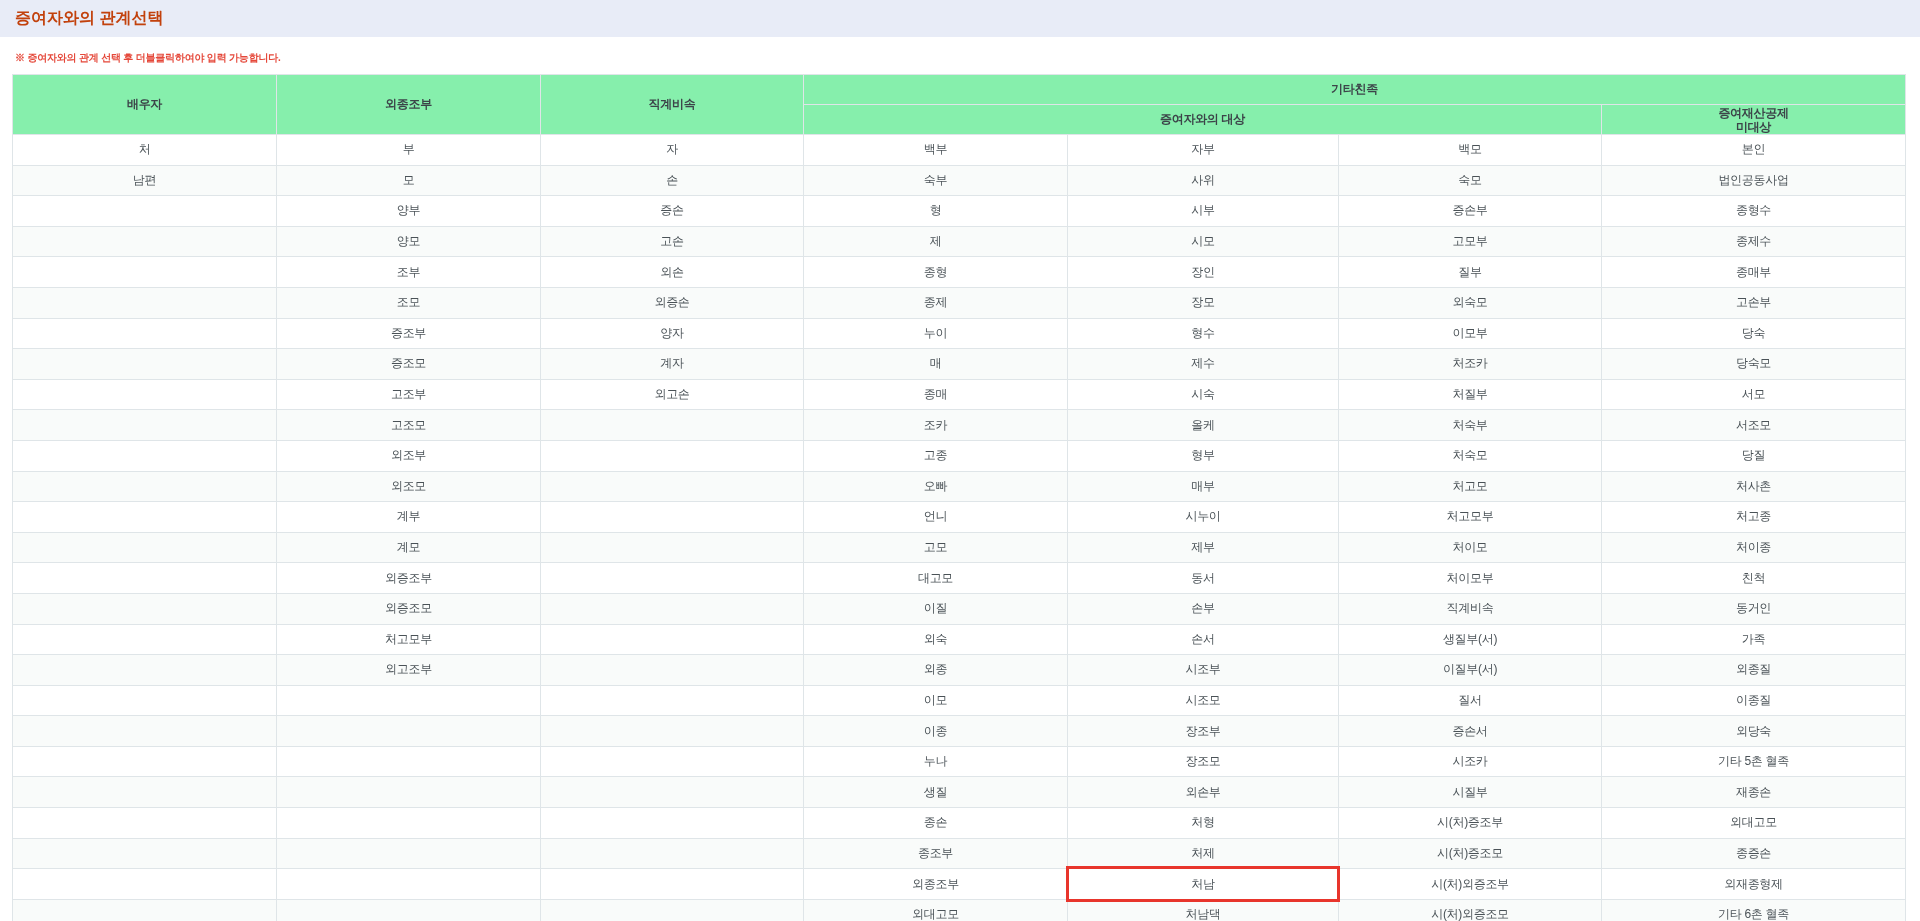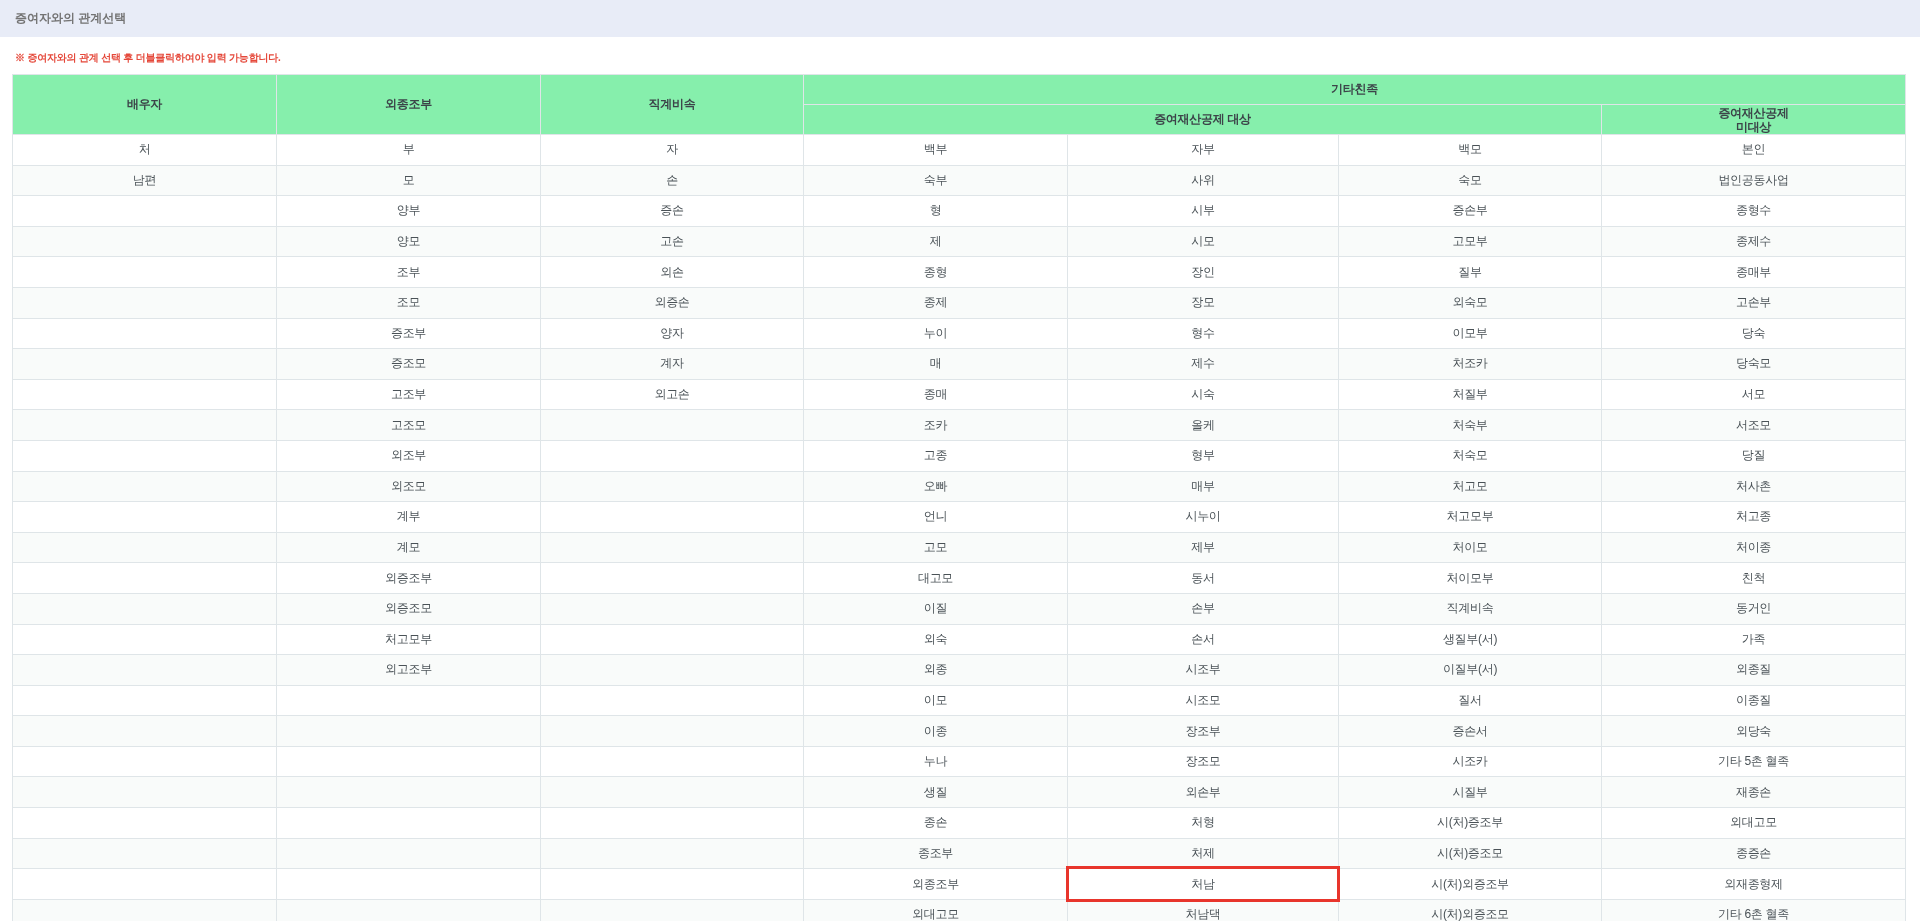--- a/index.html
+++ b/index.html
@@ -5,21 +5,21 @@
   html,body { margin:0; padding:0; }
   body {
     width:1920px; height:921px; overflow:hidden;
     background:#ffffff;
     font-family:"Liberation Sans", sans-serif;
   }
   .title-bar {
     height:37px; background:#e8ecf7;
     display:flex; align-items:center;
     padding-left:15px;
-    font-size:12px; font-weight:bold; color:#737373;
+    font-size:16px; font-weight:bold; color:#c2410c;
   }
   .note {
     margin:14px 0 9px 15px;
     font-size:10px; font-weight:bold; color:#e5483a;
     letter-spacing:-0.2px;
   }
   table.rel {
     border-collapse:collapse; table-layout:fixed;
     margin-left:12px; width:1893px;
   }
@@ -66,21 +66,21 @@
     <col style="width:304px">
   </colgroup>
   <thead>
     <tr>
       <th rowspan="2">배우자</th>
       <th rowspan="2">외종조부</th>
       <th rowspan="2">직계비속</th>
       <th colspan="4">기타친족</th>
     </tr>
     <tr>
-      <th colspan="3">증여재산공제 대상</th>
+      <th colspan="3">증여자와의 대상</th>
       <th class="two-line"><span>증여재산공제</span><br><span>미대상</span></th>
     </tr>
   </thead>
   <tbody>
       <tr>
         <td><span>처</span></td>
         <td><span>부</span></td>
         <td><span>자</span></td>
         <td><span>백부</span></td>
         <td><span>자부</span></td>

